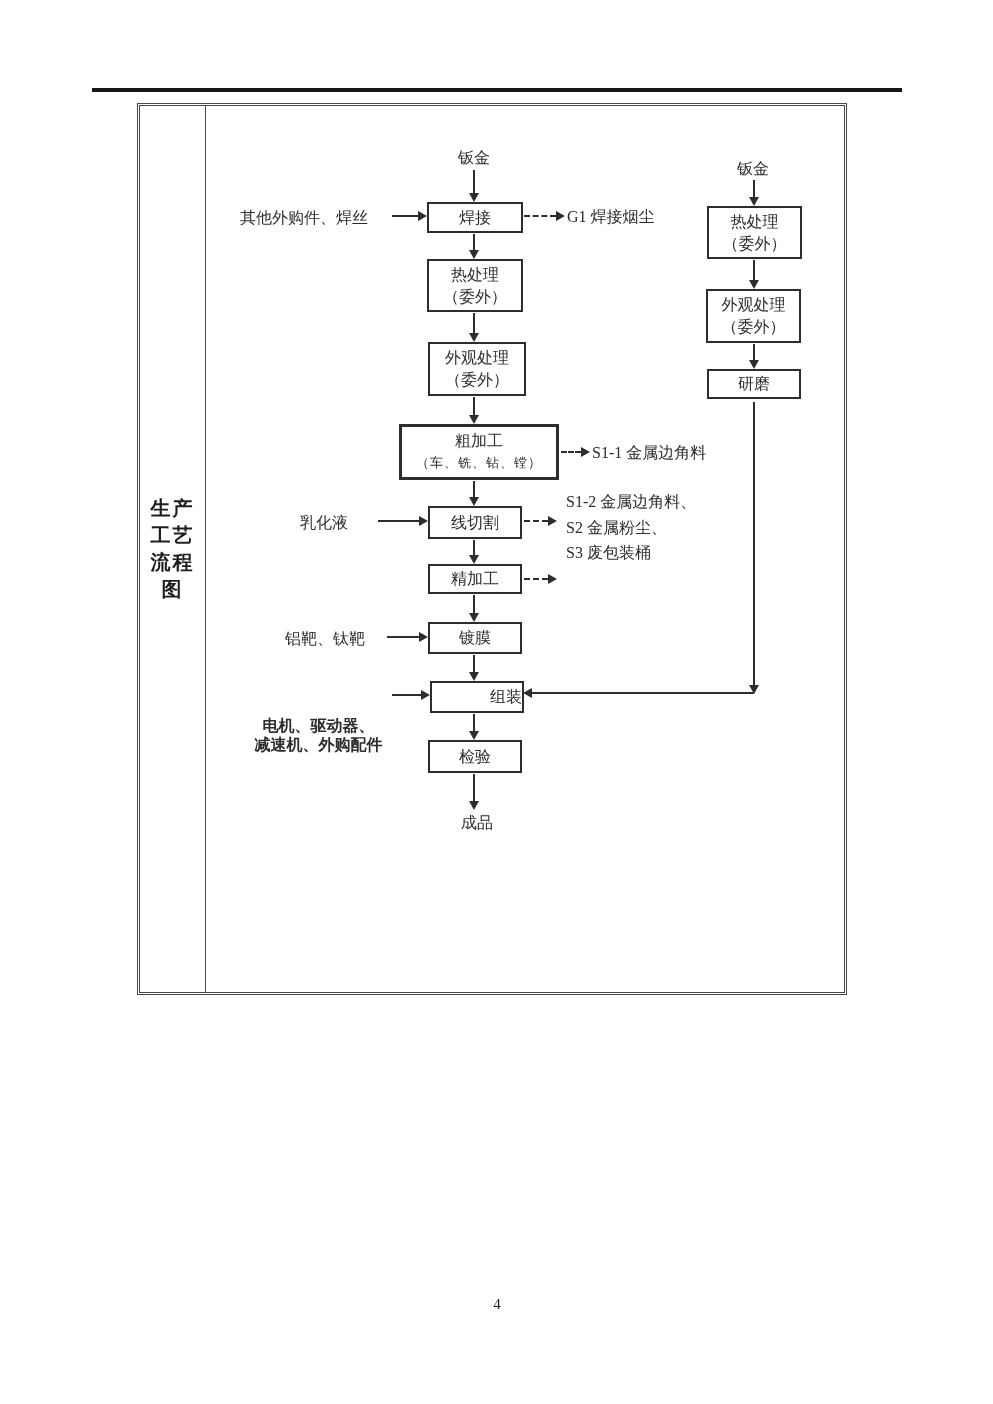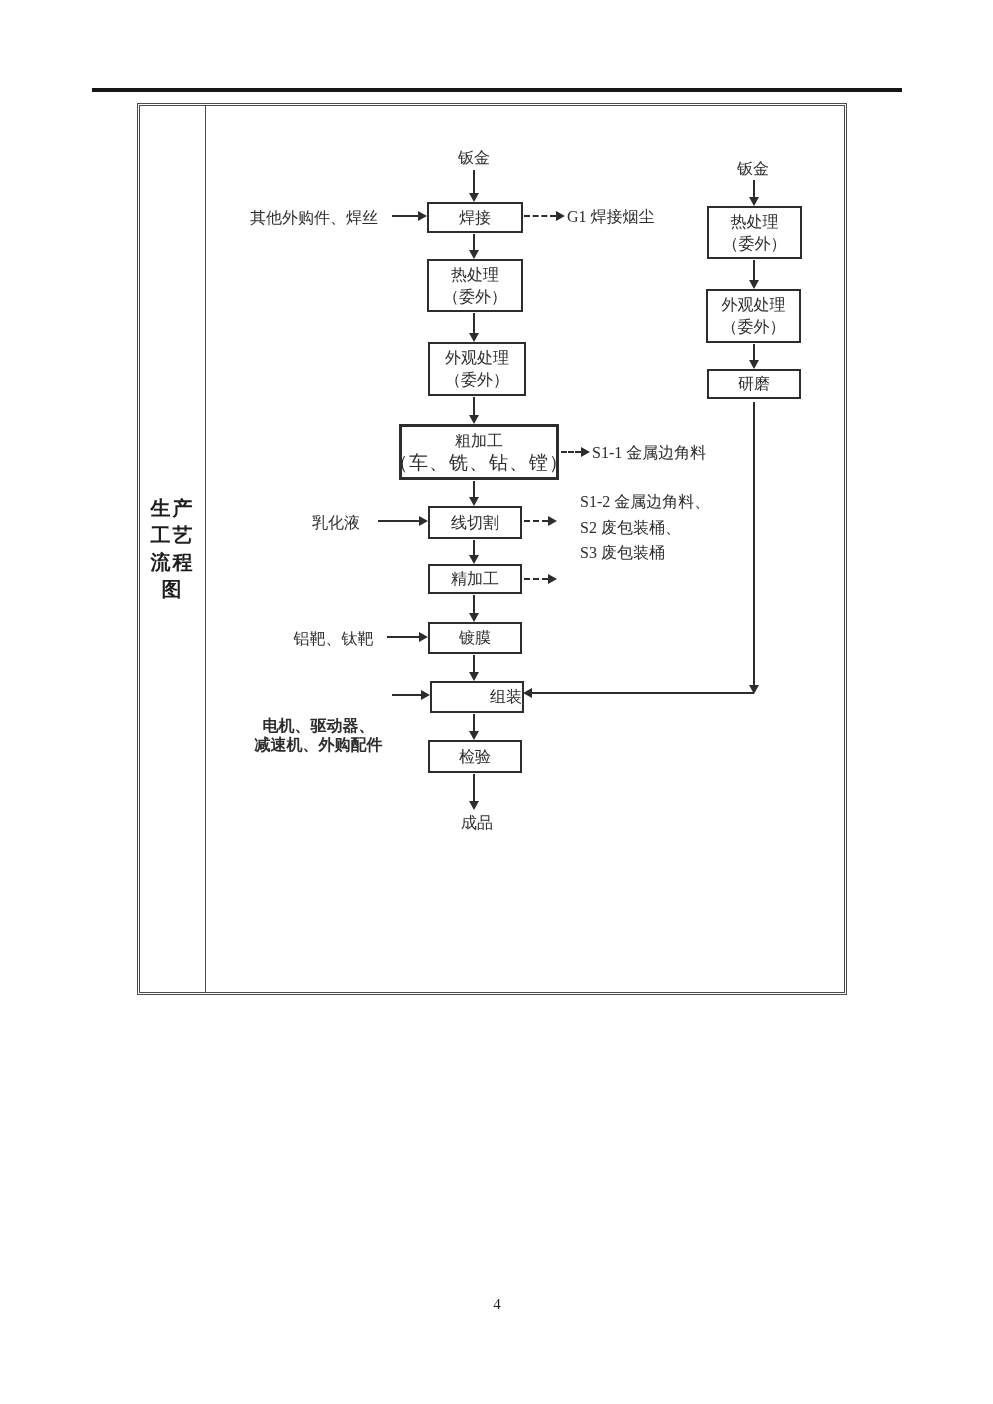--- a/index.html
+++ b/index.html
@@ -21,24 +21,24 @@
   .title{
     position:absolute;font-family:"Liberation Sans","DejaVu Sans",sans-serif;
     font-weight:bold;font-size:18px;color:#141414;letter-spacing:0.5px;white-space:nowrap;
   }
   .pbox{
     position:absolute;box-sizing:border-box;border:2px solid #2d2d2d;background:#fff;
     display:flex;flex-direction:column;align-items:center;justify-content:center;
     font-size:16px;line-height:22px;text-align:center;color:#2d2d2d;white-space:nowrap;
   }
   .pbox.bold{border-width:3px;}
-  .pbox .sub{font-size:19px;letter-spacing:1px;}
+  .pbox .sub{font-size:13px;letter-spacing:1px;}
   .ft{position:absolute;font-size:16px;line-height:19px;color:#2d2d2d;white-space:nowrap;}
   .ctr{text-align:center;}
-  .rgt{text-align:center;}
+  .rgt{text-align:left;}
   .vline{position:absolute;width:2px;background:#2d2d2d;}
   .hline{position:absolute;height:2px;background:#2d2d2d;}
   .dash{position:absolute;height:0;border-top:2px dashed #2d2d2d;}
   .ah-down{position:absolute;width:0;height:0;border-left:5px solid transparent;border-right:5px solid transparent;border-top:9px solid #2d2d2d;}
   .ah-right{position:absolute;width:0;height:0;border-top:5px solid transparent;border-bottom:5px solid transparent;border-left:9px solid #2d2d2d;}
   .ah-left{position:absolute;width:0;height:0;border-top:5px solid transparent;border-bottom:5px solid transparent;border-right:9px solid #2d2d2d;}
   .pagenum{position:absolute;font-size:15px;color:#1d1d1d;text-align:center;}
 </style>
 </head>
 <body>
@@ -152,23 +152,23 @@
   <div class="dash" style="left:524px;top:215px;width:32px;"></div>
   <div class="ah-right" style="left:556px;top:211px;"></div>
   <div class="ft" style="left:567px;top:207px;">G1 焊接烟尘</div>
 
   <div class="dash" style="left:561px;top:451px;width:20px;"></div>
   <div class="ah-right" style="left:581px;top:447px;"></div>
   <div class="ft" style="left:592px;top:443px;">S1-1 金属边角料</div>
 
   <div class="dash" style="left:524px;top:520px;width:24px;"></div>
   <div class="ah-right" style="left:548px;top:516px;"></div>
-  <div class="ft" style="left:580px;top:489px;line-height:25.5px;">
+  <div class="ft" style="left:566px;top:489px;line-height:25.5px;">
     <div>S1-2 金属边角料、</div>
-    <div>S2 废包装桶、</div>
+    <div>S2 金属粉尘、</div>
     <div>S3 废包装桶</div>
   </div>
 
   <div class="dash" style="left:524px;top:578px;width:24px;"></div>
   <div class="ah-right" style="left:548px;top:574px;"></div>
 
   <div class="ft ctr" style="left:721px;top:159px;width:64px;">钣金</div>
 
   <div class="vline" style="left:753px;top:180px;height:17px;"></div>
   <div class="ah-down" style="left:749px;top:197px;"></div>

